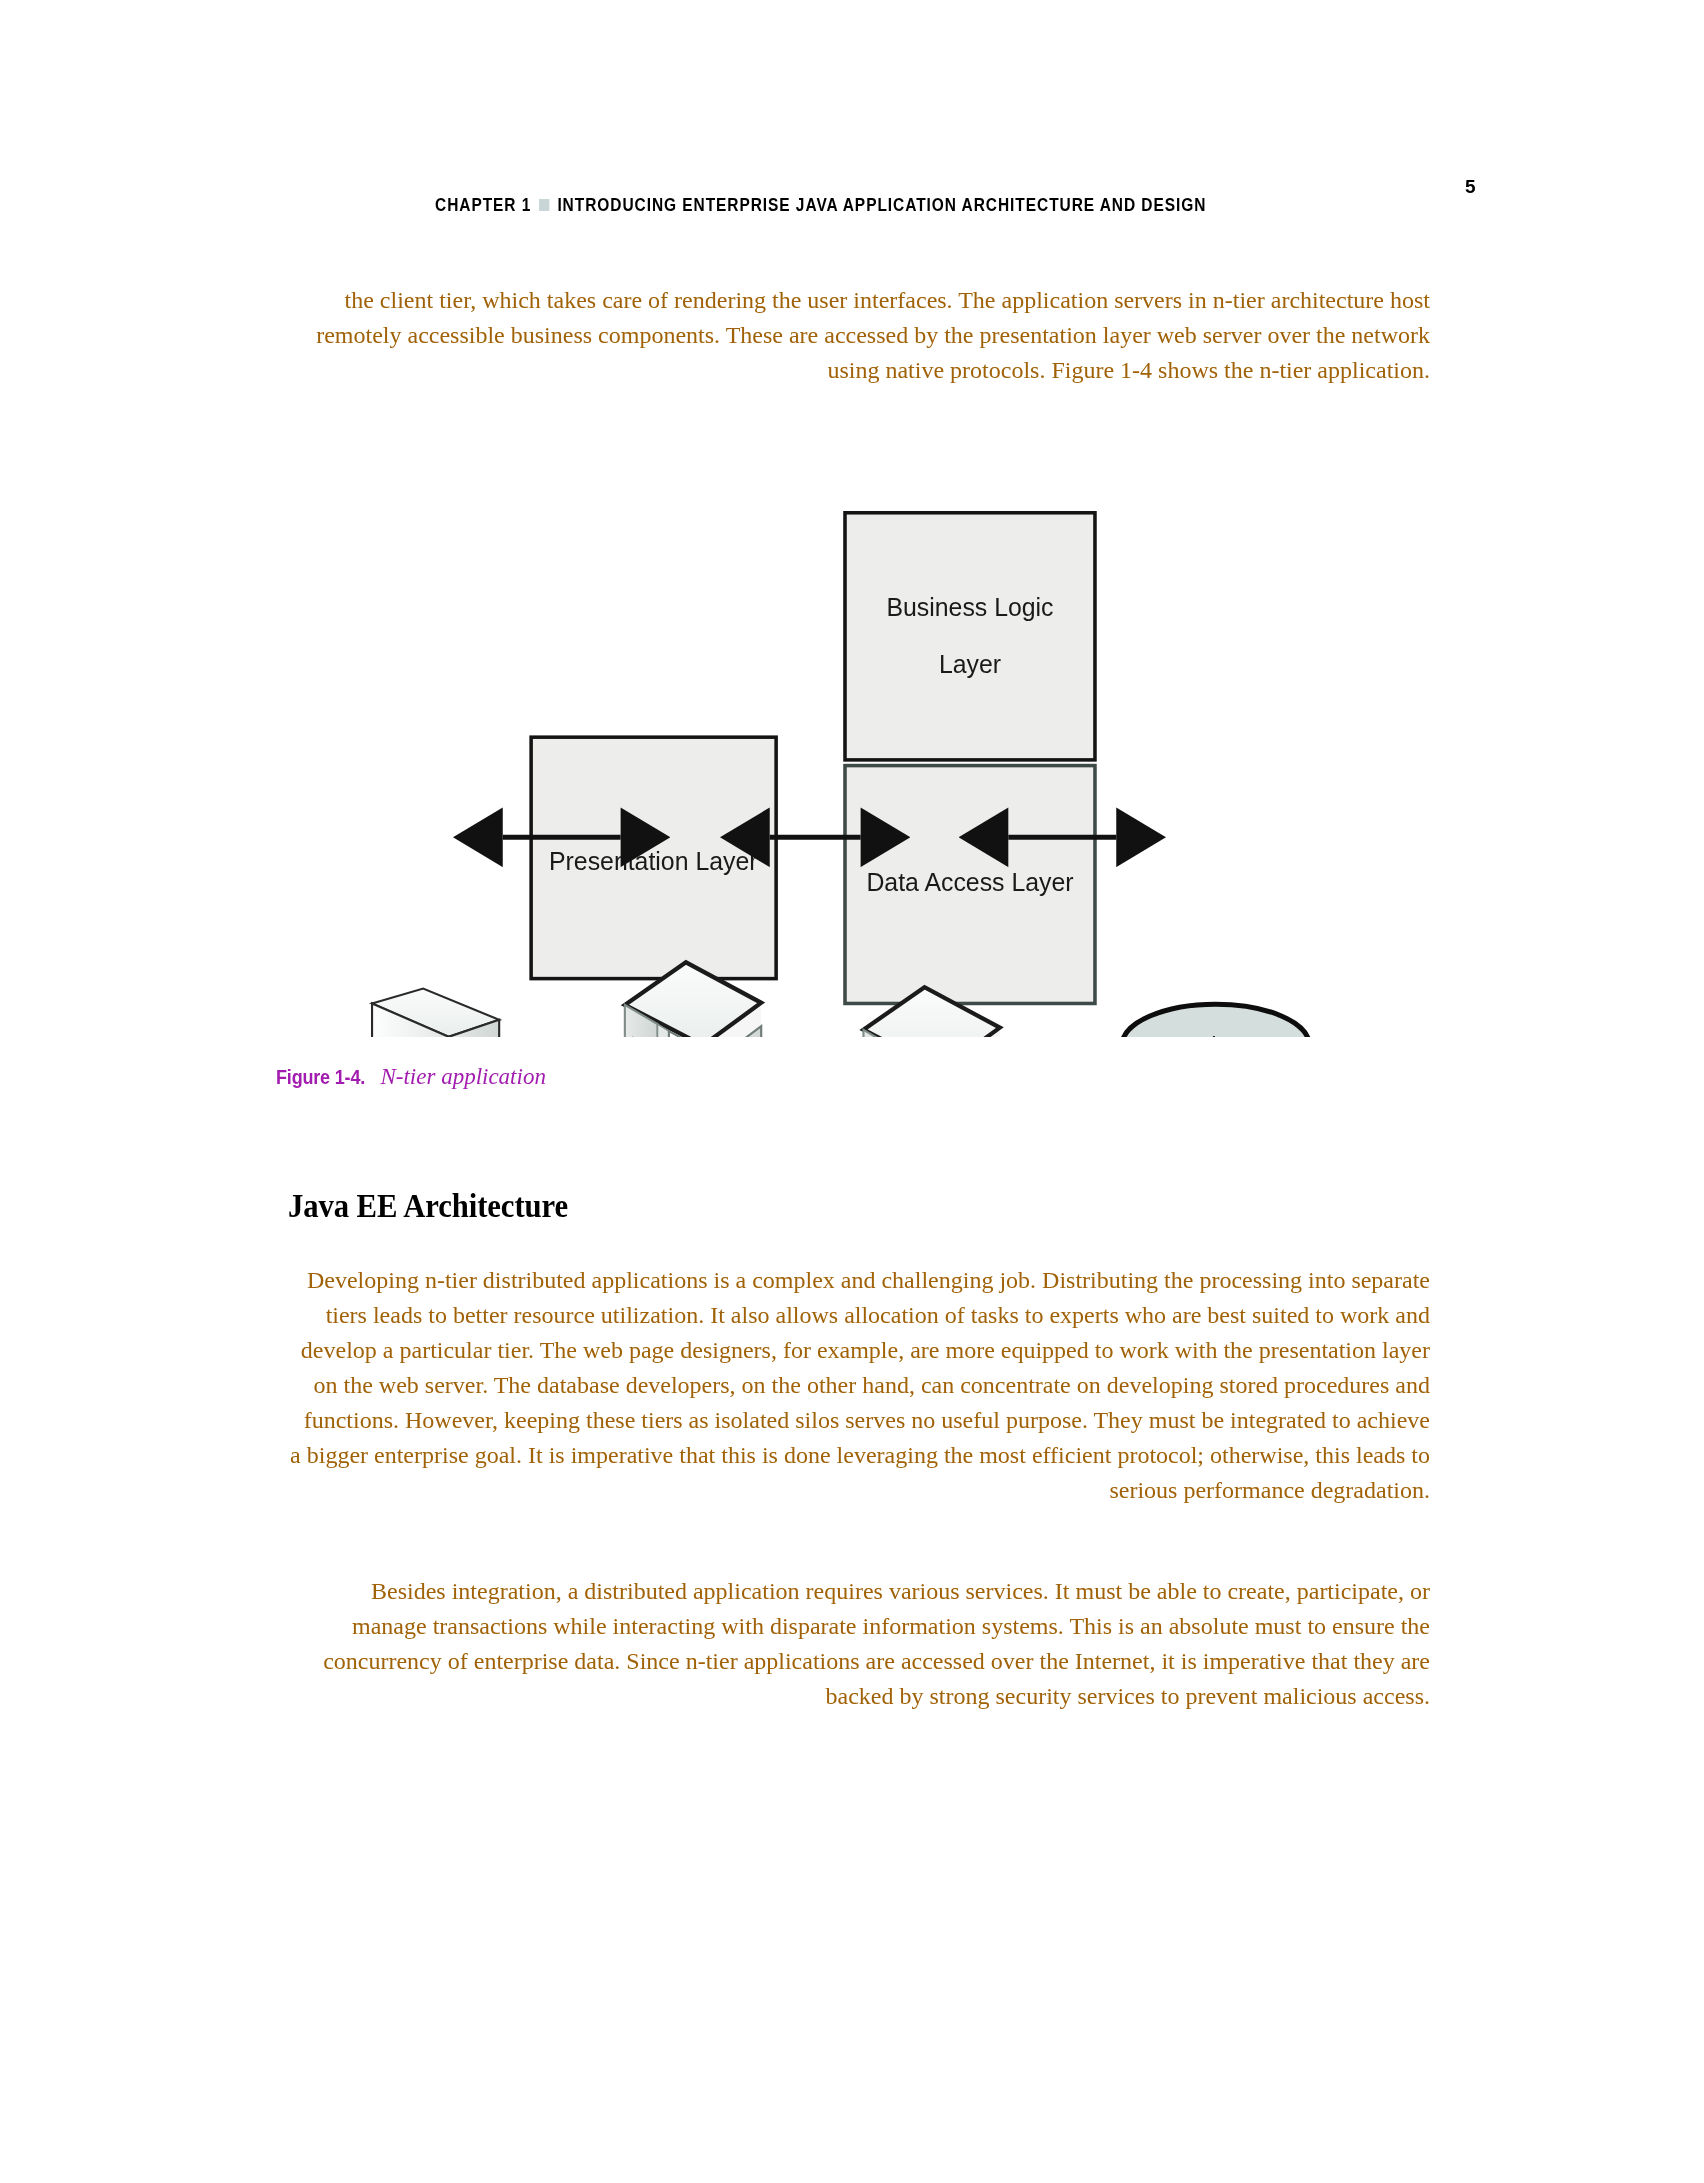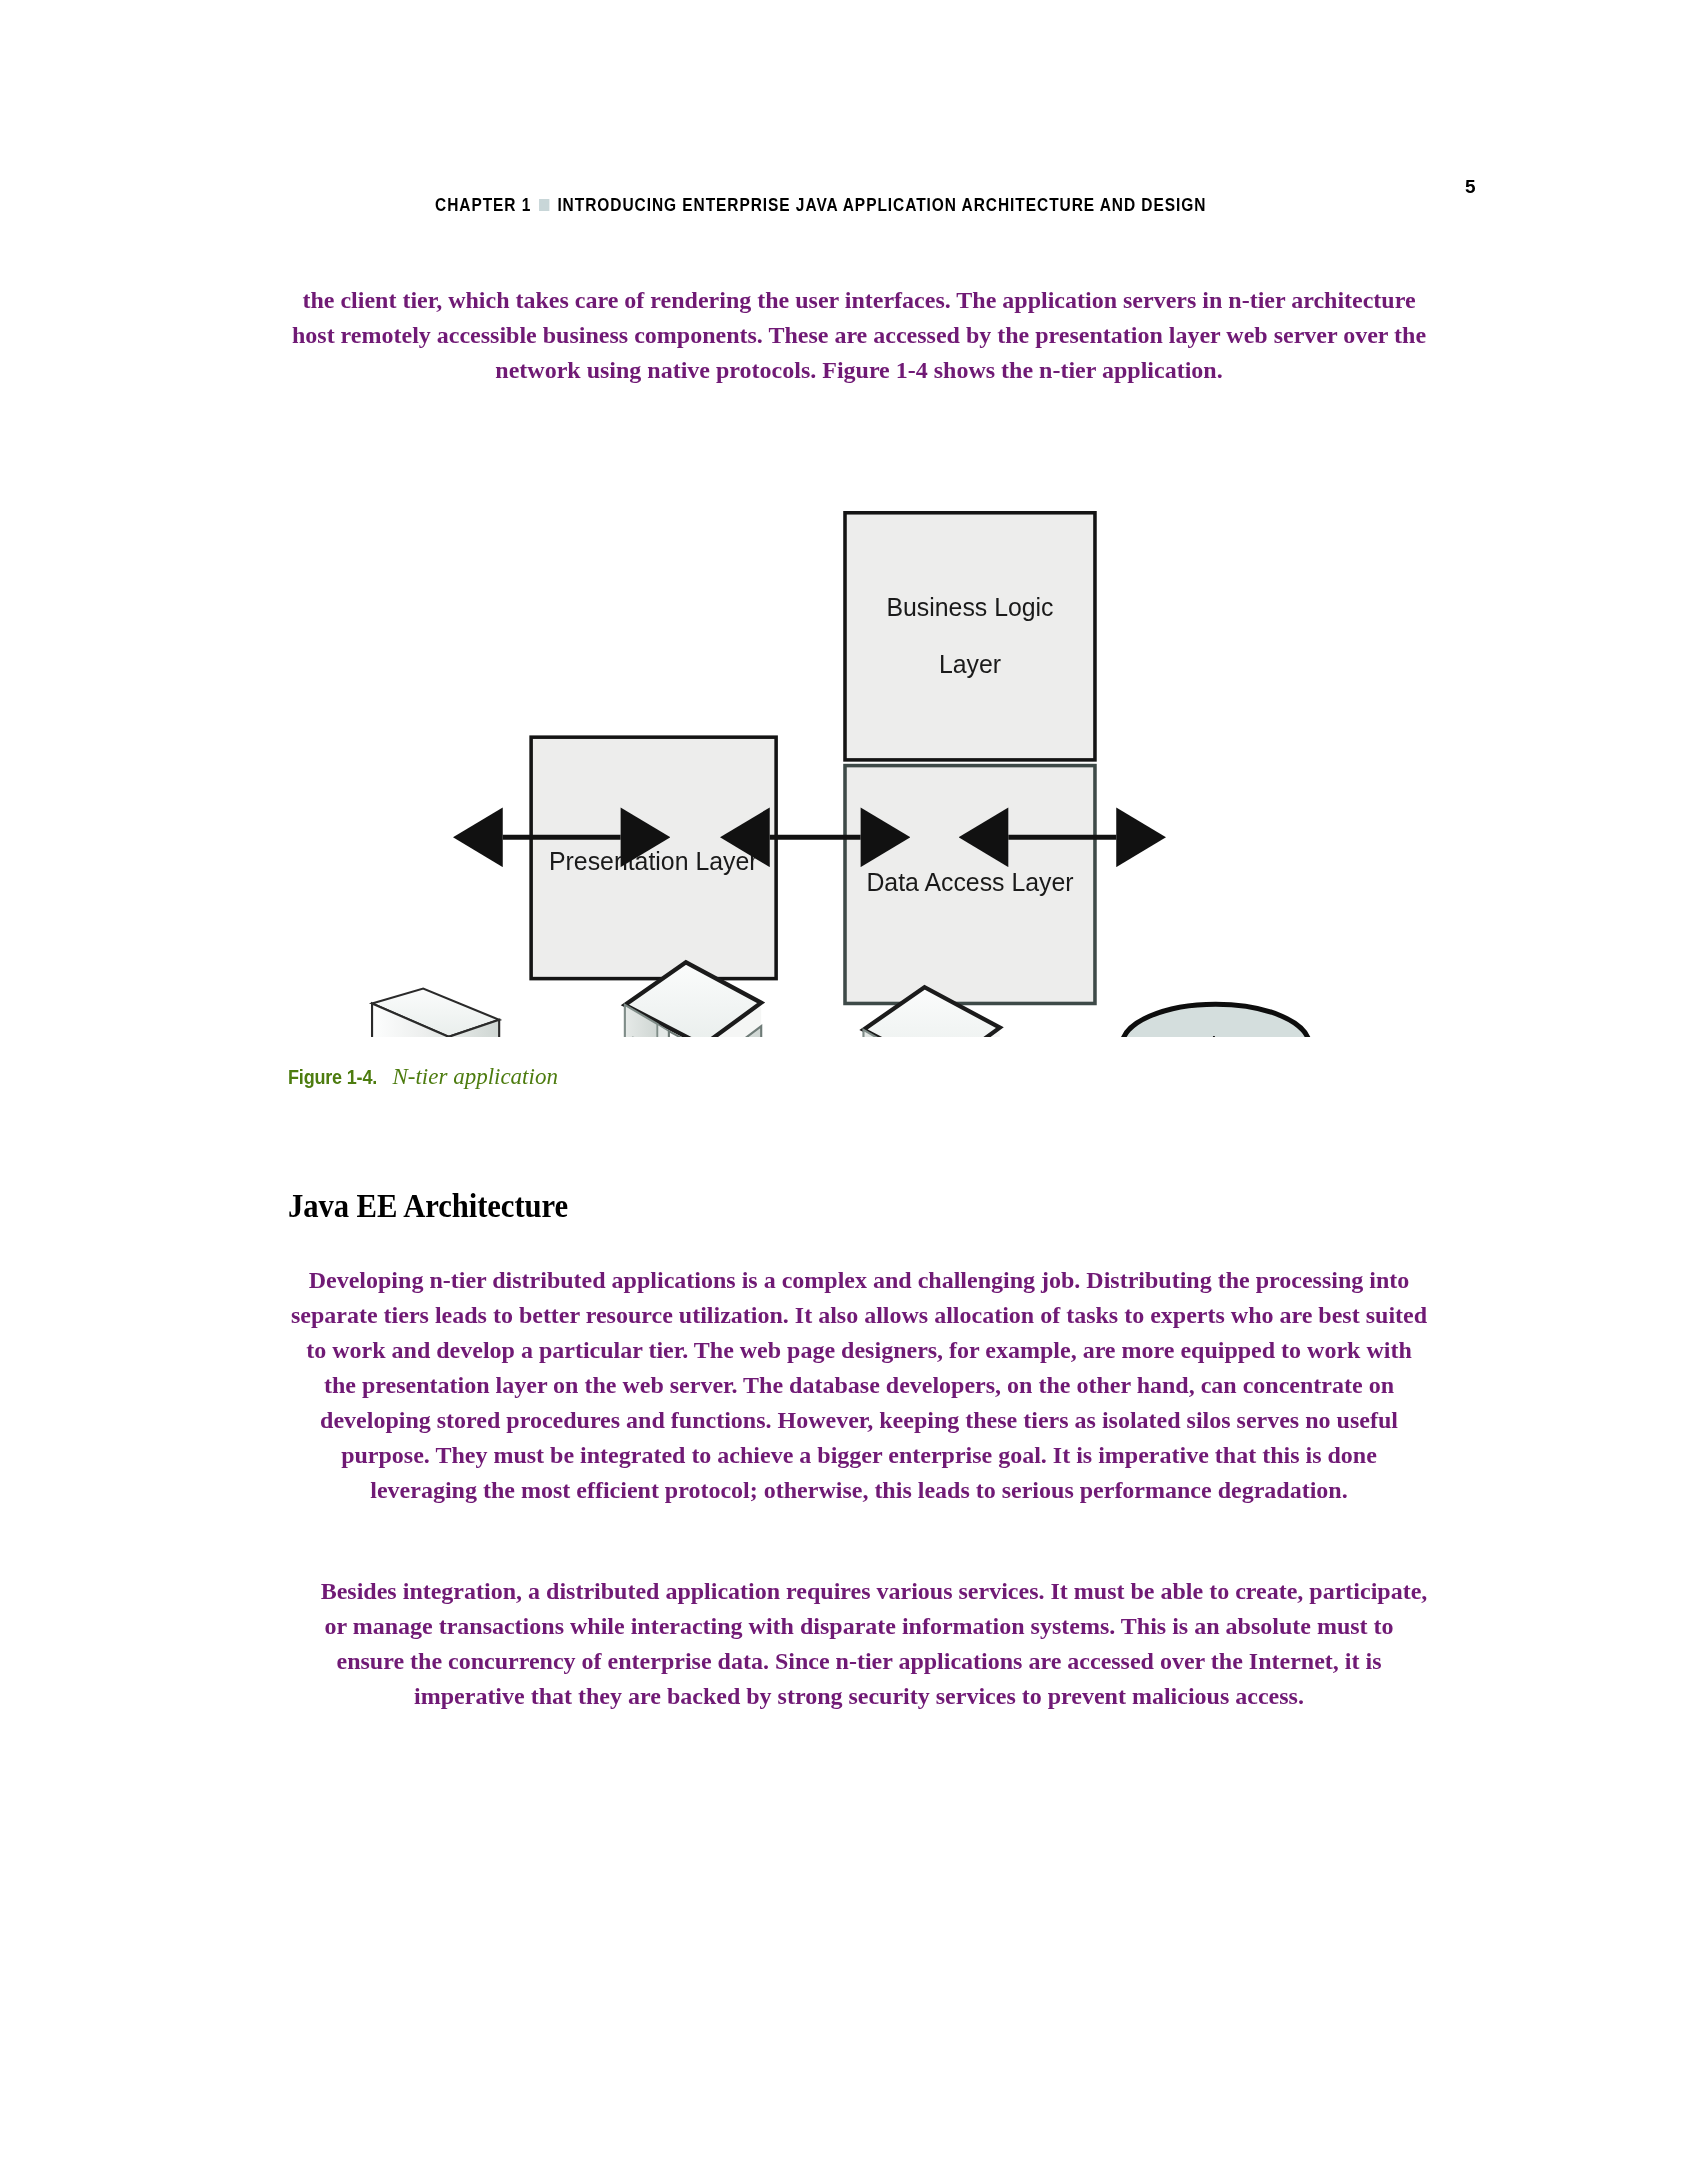--- a/index.html
+++ b/index.html
@@ -31,44 +31,43 @@
   }
   .pagenum{
     position:absolute;left:1465px;top:176px;
     font-family:"Liberation Sans", sans-serif;
     font-weight:bold;font-size:19px;color:#000;
   }
 
   
   .col{
     position:absolute;left:288px;width:1142px;
-    font-size:24px;line-height:35px;color:#701a75;
-    text-align:center;
-    font-weight:bold;
+    font-size:24px;line-height:35px;color:#a16207;
+    text-align:right;
   }
   .col p{margin:0;}
   .indent{text-indent:30px;}
 
   .p-top{top:283px;}
 
   h2.sect{
     position:absolute;left:288px;top:1187px;width:1142px;margin:0;
     font-family:"Liberation Serif", serif;
     font-weight:bold;font-size:33px;line-height:38px;
     letter-spacing:-0.1px;color:#000;
     transform:scaleX(0.93);transform-origin:left top;
   }
 
   .p-mid{top:1255px;margin-top:8px;}
   .p-bot{top:1574px;}
 
   
   .figcap{
-    position:absolute;left:288px;top:1064px;
-    font-size:22px;color:#4d7c0f;white-space:nowrap;
+    position:absolute;left:276px;top:1064px;
+    font-size:22px;color:#a21caf;white-space:nowrap;
   }
   .figcap b{
     font-family:"Liberation Sans", sans-serif;
     font-weight:bold;font-size:20px;letter-spacing:-0.2px;
     transform:scaleX(0.9);display:inline-block;transform-origin:left center;
   }
   .figcap i{font-style:italic;font-size:23px;}
 
   
   .figure{position:absolute;left:284px;top:497px;width:1122px;height:540px;}

